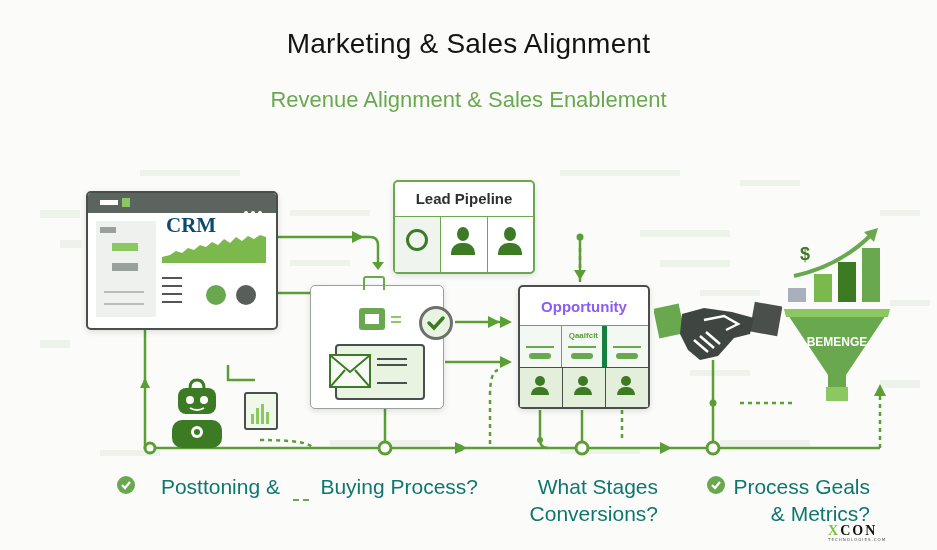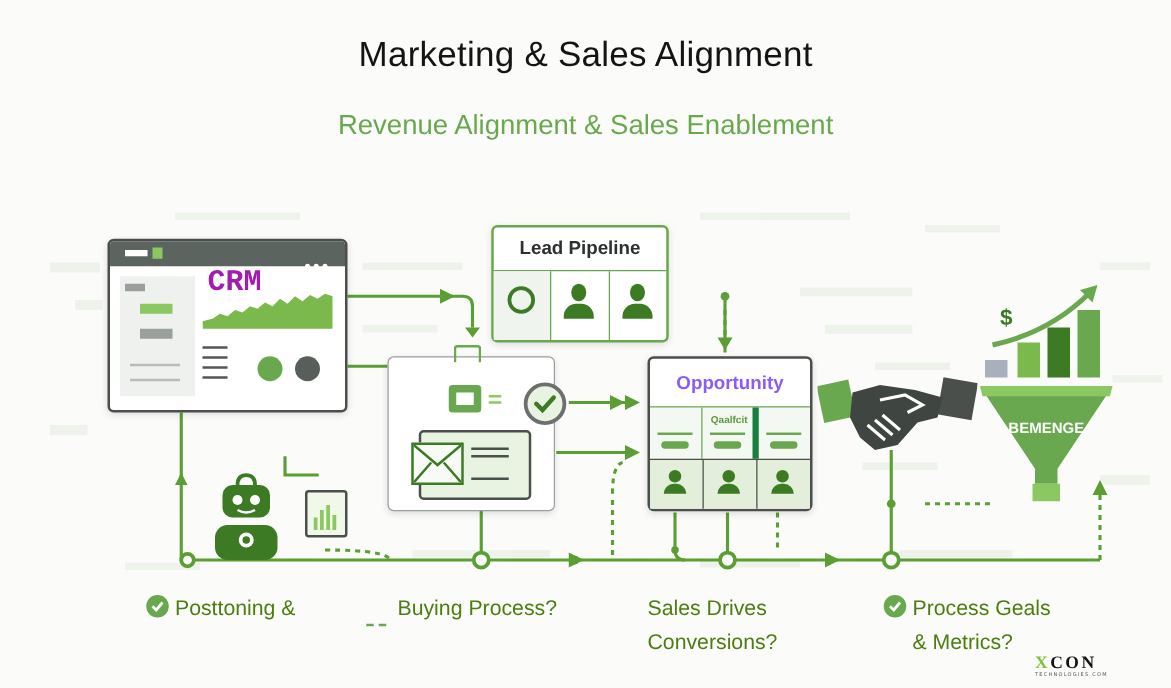--- a/index.html
+++ b/index.html
@@ -3,27 +3,27 @@
   <meta charset="utf-8">
   <style>
     html,body{margin:0;padding:0;}
     body{width:937px;height:550px;overflow:hidden;background:#fbfcfa;position:relative;font-family:"DejaVu Sans",sans-serif;}
     .bgpix{position:absolute;left:0;top:0;width:937px;height:550px;pointer-events:none;}
     .title{position:absolute;left:0;width:937px;text-align:center;top:28px;font-size:28px;color:#141414;font-family:"Liberation Sans",sans-serif;letter-spacing:0.2px;}
     .subtitle{position:absolute;left:0;width:937px;text-align:center;top:87px;font-size:22px;color:#6aa84f;font-family:"Liberation Sans",sans-serif;}
     .diagram{position:absolute;left:0;top:0;width:937px;height:550px;}
     .card{position:absolute;background:#fff;border:2px solid #4b4f4b;border-radius:5px;box-shadow:0 2px 6px rgba(0,0,0,0.12);}
     .crm-bar{position:absolute;left:0;top:0;right:0;height:20px;background:#5c6460;border-radius:3px 3px 0 0;}
-    .crm-title{position:absolute;left:78px;top:20px;font-size:24px;font-weight:bold;color:#a21caf;font-family:Liberation Mono, monospace;}
+    .crm-title{position:absolute;left:78px;top:20px;font-size:21px;font-weight:bold;color:#0c4a6e;font-family:Liberation Serif, serif;}
     .lp-title{position:absolute;left:0;right:0;top:8px;text-align:center;font-size:15px;font-weight:bold;color:#2d312e;font-family:"Liberation Sans",sans-serif;}
     .opp-title{position:absolute;left:0;right:0;top:11px;text-align:center;font-size:15px;font-weight:bold;color:#8b5cf6;font-family:"Liberation Sans",sans-serif;}
     .q-label{position:absolute;font-size:8px;color:#5d9a3a;font-weight:bold;font-family:"Liberation Sans",sans-serif;}
     .funnel-label{position:absolute;left:800px;top:335px;width:74px;text-align:center;font-size:12px;color:#fff;font-weight:bold;font-family:"Liberation Sans",sans-serif;}
     .dollar{position:absolute;left:800px;top:244px;font-size:18px;font-weight:bold;color:#3c7a24;font-family:"Liberation Sans",sans-serif;}
-    .q-text{position:absolute;font-size:17px;color:#4d7c0f;line-height:27px;text-align:left;font-family:"Liberation Sans",sans-serif;}
+    .q-text{position:absolute;font-size:21px;color:#0f766e;line-height:27px;text-align:right;font-family:"Liberation Sans",sans-serif;}
     .check{position:absolute;width:18px;height:18px;border-radius:50%;background:#6aa84f;}
     .logo{position:absolute;left:828px;top:523px;}
     .logo-main{font-size:14px;font-weight:bold;color:#111;letter-spacing:2px;font-family:Liberation Serif, serif;}
     .logo-x{color:#7cc241;}
     .logo-sub{font-size:4px;color:#555;letter-spacing:1px;margin-top:-2px;text-align:right;}
   </style>
 </head>
 <body>
 
 <svg class="bgpix" viewBox="0 0 937 550">
@@ -260,21 +260,21 @@
     </svg>
 </div>
 <div class="q-text" style="left:140px;top:473px;width:140px;">
   <div>Posttoning &amp;</div>
 </div>
 <div style="position:absolute;left:293px;top:499px;width:16px;border-top:2px dashed #6aa84f;"></div>
 <div class="q-text" style="left:318px;top:473px;width:160px;">
   <div>Buying Process?</div>
 </div>
 <div class="q-text" style="left:518px;top:473px;width:140px;">
-  <div>Sales Drives</div>
+  <div>What Stages</div>
   <div>Conversions?</div>
 </div>
 <div class="check" style="left:707px;top:476px;">
   <svg width="18" height="18" viewBox="0 0 18 18">
       <path d="M5 9 L8 12 L13 6" stroke="#fff" stroke-width="2.2" fill="none"></path>
     </svg>
 </div>
 <div class="q-text" style="left:730px;top:473px;width:140px;">
   <div>Process Geals</div>
   <div>&amp; Metrics?</div>

